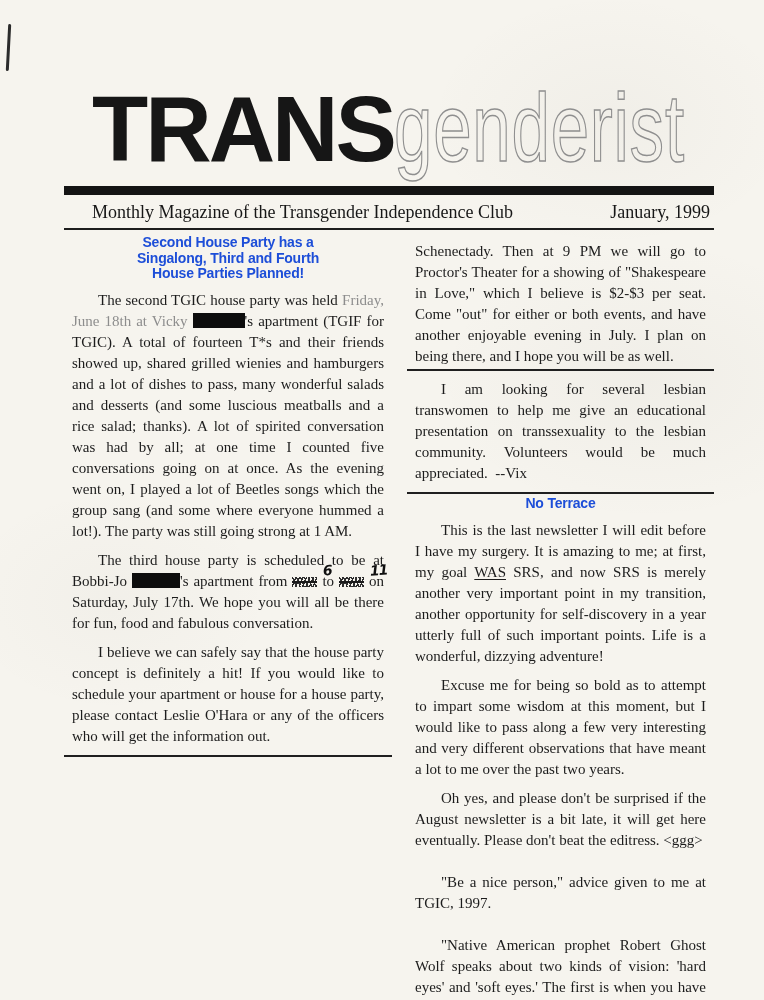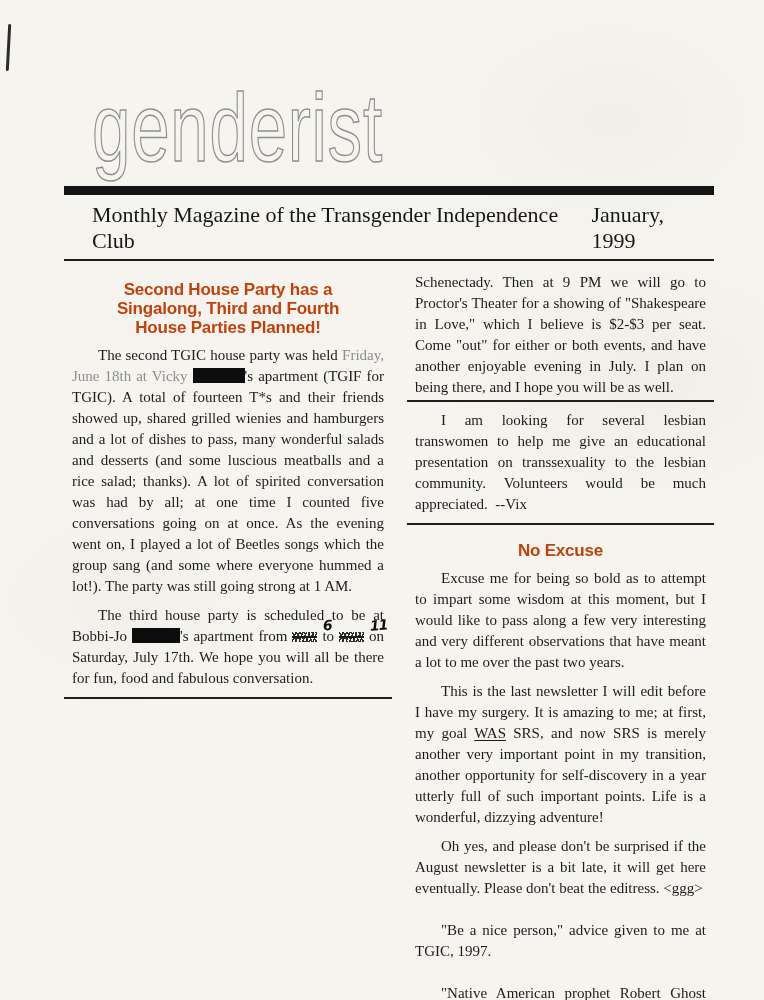--- a/index.html
+++ b/index.html
@@ -27,33 +27,33 @@
   }
   .title-light{
     font-family:"Liberation Sans",sans-serif;font-weight:normal;font-size:96px;
     line-height:1;letter-spacing:1px;color:transparent;
     -webkit-text-stroke:1.5px #8f8f8f;
     display:inline-block;transform:scaleX(0.72);transform-origin:left bottom;
   }
   .bar{height:9px;background:#141414;margin-top:14px;}
   .subrow{
     display:flex;justify-content:space-between;align-items:baseline;
-    font-size:22px;padding:7px 4px 5px 28px;color:#171717;
+    font-size:18px;padding:7px 4px 5px 28px;color:#171717;
   }
   .thinrule{border-top:2px solid #1d1d1d;}
 
   
   .cols{display:flex;gap:15px;margin-top:3px;}
   .col-left{width:328px;flex:none;}
   .col-right{flex:1;min-width:0;}
 
   .heading{
     font-family:"Liberation Sans",sans-serif;font-weight:bold;
-    font-size:17px;line-height:1.12;text-align:center;
-    letter-spacing:-0.2px;color:#c2410c;margin:16px 0 6px;
+    font-size:14px;line-height:1.12;text-align:center;
+    letter-spacing:-0.2px;color:#1d4ed8;margin:2px 0 6px;
   }
   .rule{border-top:2px solid #1f1f1f;margin:3px 0 0;}
   .rule.overlap{margin-top:-6px;margin-bottom:1px;}
   .para{margin:8px;text-align:justify;font-size:15px;line-height:21px;}
   .para.indent{text-indent:26px;}
   .para.spaced{margin-top:21px;}
 
   .faded{color:#8d8d8d;}
   .u{text-decoration:underline;text-underline-offset:2px;}
   .redact{display:inline-block;background:#0d0d0d;height:15px;vertical-align:-2px;}
@@ -71,52 +71,54 @@
     color:#101010;letter-spacing:-1px;transform:rotate(-4deg);
   }
 </style>
 </head>
 <body>
 
 <div class="pen-mark"></div>
 
 <div class="sheet">
   <div class="masthead">
+    <span class="title-bold">TRANS</span>
       <span class="title-light">genderist</span>
   </div>
   <div class="bar"></div>
   <div class="subrow">
     <span>Monthly Magazine of the Transgender Independence Club</span>
     <span>January, 1999</span>
   </div>
   <div class="thinrule"></div>
 
   <div class="cols">
     <div class="col-left">
         <section>
           <h2 class="heading">Second House Party has a<br>Singalong, Third and Fourth<br>House Parties Planned!</h2>
           <p class="para indent">The second TGIC house party was held <span class="faded">Friday, June 18th at Vicky </span><span class="redact" style="width: 52px;"></span>'s apartment (TGIF for TGIC). A total of fourteen T*s and their friends showed up, shared grilled wienies and hamburgers and a lot of dishes to pass, many wonderful salads and desserts (and some luscious meatballs and a rice salad; thanks). A lot of spirited conversation was had by all; at one time I counted five conversations going on at once. As the evening went on, I played a lot of Beetles songs which the group sang (and some where everyone hummed a lot!). The party was still going strong at 1 AM.</p>
           <p class="para indent">The third house party is scheduled to be at Bobbi-Jo <span class="redact" style="width: 48px;"></span>'s apartment from <span class="edit"><span class="scrib"></span><span class="hand">6</span></span> to <span class="edit"><span class="scrib"></span><span class="hand">11</span></span> on Saturday, July 17th. We hope you will all be there for fun, food and fabulous conversation.</p>
+          <p class="para indent">I believe we can safely say that the house party concept is definitely a hit! If you would like to schedule your apartment or house for a house party, please contact Leslie O'Hara or any of the officers who will get the information out.</p>
         </section>
         <section>
           <div class="rule"></div>
         </section>
       </div>
     <div class="col-right">
         <section>
           <p class="para">Schenectady. Then at 9 PM we will go to Proctor's Theater for a showing of "Shakespeare in Love," which I believe is $2-$3 per seat. Come "out" for either or both events, and have another enjoyable evening in July. I plan on being there, and I hope you will be as well.</p>
         </section>
         <section>
           <div class="rule overlap"></div>
           <p class="para indent">I am looking for several lesbian transwomen to help me give an educational presentation on transsexuality to the lesbian community. Volunteers would be much appreciated.&nbsp;&nbsp;--Vix</p>
         </section>
         <section>
           <div class="rule"></div>
-          <h2 class="heading">No Excuse</h2>
+          <h2 class="heading">No Terrace</h2>
+          <p class="para indent">This is the last newsletter I will edit before I have my surgery. It is amazing to me; at first, my goal <span class="u">WAS</span> SRS, and now SRS is merely another very important point in my transition, another opportunity for self-discovery in a year utterly full of such important points. Life is a wonderful, dizzying adventure!</p>
           <p class="para indent">Excuse me for being so bold as to attempt to impart some wisdom at this moment, but I would like to pass along a few very interesting and very different observations that have meant a lot to me over the past two years.</p>
-          <p class="para indent">This is the last newsletter I will edit before I have my surgery. It is amazing to me; at first, my goal <span class="u">WAS</span> SRS, and now SRS is merely another very important point in my transition, another opportunity for self-discovery in a year utterly full of such important points. Life is a wonderful, dizzying adventure!</p>
           <p class="para indent">Oh yes, and please don't be surprised if the August newsletter is a bit late, it will get here eventually. Please don't beat the editress. &lt;ggg&gt;</p>
           <p class="para indent spaced">"Be a nice person," advice given to me at TGIC, 1997.</p>
           <p class="para indent spaced">"Native American prophet Robert Ghost Wolf speaks about two kinds of vision: 'hard eyes' and 'soft eyes.' The first is when you have such fixed concepts about a person or thing that you don't truly see it as it stands before you; you only see your own ideas about it. The second is when you strip away all prejudgments</p>
         </section>
       </div>
   </div>
 </div>
 
 </body></html>

